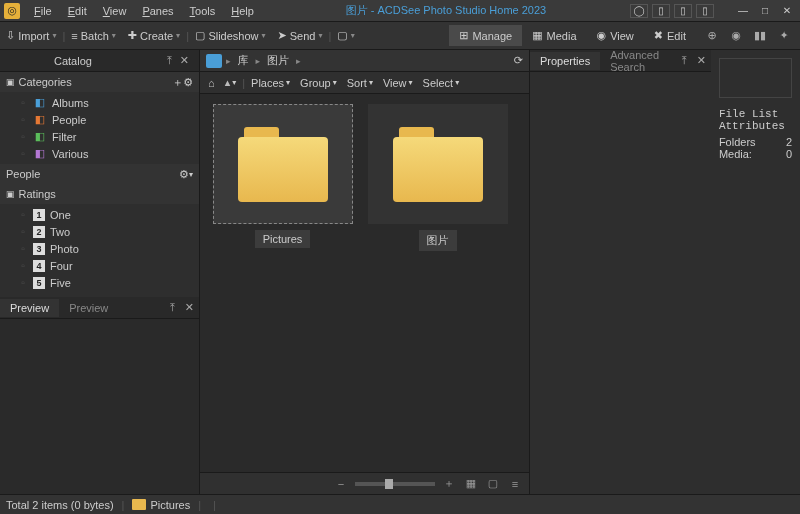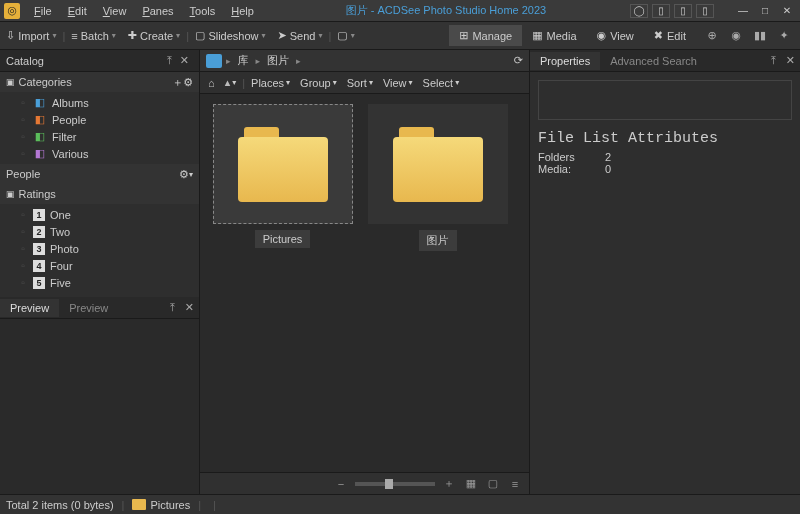--- a/index.html
+++ b/index.html
@@ -15,21 +15,21 @@
 .tbtn { padding:3px 6px; display:flex; align-items:center; gap:3px; cursor:pointer; }
 .tbtn .drop { font-size:8px; color:#888; }
 .modebar { display:flex; margin-left:auto; }
 .mbtn { padding:4px 10px; display:flex; align-items:center; gap:4px; cursor:pointer; color:#ddd; font-size:13px;}
 .mbtn.active { background:#4a4a4a; color:#fff; }
 .iconbar { display:flex; gap:4px; padding:0 6px;}
 .iconbar .ib { width:20px; height:20px; display:flex; align-items:center; justify-content:center; cursor:pointer; color:#aaa;}
 .main { flex:1; display:flex; min-height:0; }
 .left { width:200px; display:flex; flex-direction:column; background:#2e2e2e; border-right:1px solid #1a1a1a;}
 .panelhdr { height:22px; background:#292929; display:flex; align-items:center; padding:0 6px; border-bottom:1px solid #1a1a1a;}
-.panelhdr .ptitle { flex:1; }
+.panelhdr .ptitle { flex:1;margin-left:48px; }
 .panelhdr .pbtn { padding:0 4px; cursor:pointer; color:#aaa; font-size:11px;}
 .sechdr { height:20px; background:#333; display:flex; align-items:center; padding:0 6px; color:#aaa; font-size:10px;}
 .sechdr .toggle { margin-right:4px; font-size:9px;}
 .sechdr .sp { flex:1;}
 .tree { padding:2px 0;}
 .titem { display:flex; align-items:center; height:17px; padding-left:18px; gap:5px; cursor:pointer;}
 .titem .tick { width:10px; text-align:center; color:#555; font-size:10px;}
 .titem .ticon { width:14px; height:14px; display:flex; align-items:center; justify-content:center; font-size:11px;}
 .ratebox { width:12px; height:12px; background:#ddd; color:#222; display:flex; align-items:center; justify-content:center; font-size:9px; font-weight:bold;}
 .tabbar { height:22px; background:#292929; display:flex; align-items:center; border-bottom:1px solid #1a1a1a;}
@@ -50,24 +50,24 @@
 .thumb .frame { width:140px; height:120px; border:1px dotted transparent; display:flex; align-items:center; justify-content:center; background:#333;}
 .thumb.sel .frame { border:1px dashed #888; background:#3a3a3a;}
 .folder { width:90px; height:75px; position:relative;}
 .folder .tab{ position:absolute; width:35px; height:12px; background:#e8b84e; top:0; left:6px; border-radius:3px 3px 0 0;}
 .folder .body{ position:absolute; width:90px; height:65px; background:linear-gradient(#f5d97a,#e8b84e); top:10px; border-radius:4px;}
 .thumb .tname { margin-top:6px; padding:3px 8px; background:#3c3c3c; text-align:center;}
 .centerfoot { height:22px; background:#303030; display:flex; align-items:center; justify-content:flex-end; padding:0 6px; gap:6px; border-top:1px solid #1a1a1a;}
 .cfbtn{width:16px;height:16px;display:flex;align-items:center;justify-content:center;cursor:pointer;color:#999;}
 .slider{width:80px;height:4px;background:#555;position:relative;cursor:pointer;}
 .slider .knob{position:absolute;width:8px;height:10px;background:#aaa;top:-3px;left:38%;}
-.right { width:270px; display:flex; flex-direction:column; background:#2e2e2e;}
+.right { width:270px; display:flex; flex-direction:row; background:#2e2e2e;}
 .propbox { flex:1; padding:8px; }
 .blankbox { height:40px; border:1px solid #444; margin-bottom:10px;}
-.monolabel { font-family:"Courier New",monospace; font-size:15px; color:#ccc; margin-bottom:4px;}
+.monolabel { font-family:"Courier New",monospace; font-size:11px; color:#ccc; margin-bottom:4px;}
 .proprow { font-family:"Courier New",monospace; font-size:11px; color:#ccc; display:flex; gap:12px;}
 .proprow .k{width:55px;}
 .rightfoot{height:22px;background:#303030;display:flex;align-items:center;padding:0 8px;border-top:1px solid #1a1a1a;font-family:"Courier New",monospace;font-style:italic;font-size:11px;}
 .status { height:20px; background:#333; display:flex; align-items:center; padding:0 6px; gap:4px; border-top:1px solid #1a1a1a; font-size:11px;}
 .status .sdiv{color:#555;margin:0 4px;}
 .status .sfolder{width:14px;height:11px;background:#e8b84e;border-radius:1px;}
 </style>
 </head>
 <body>
 

